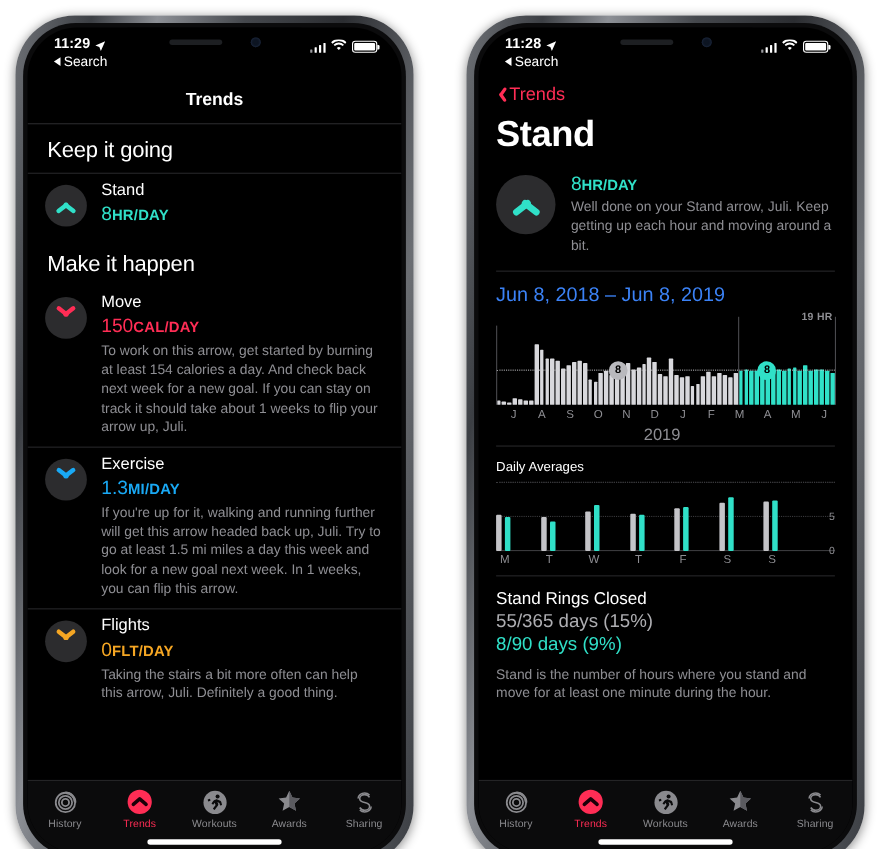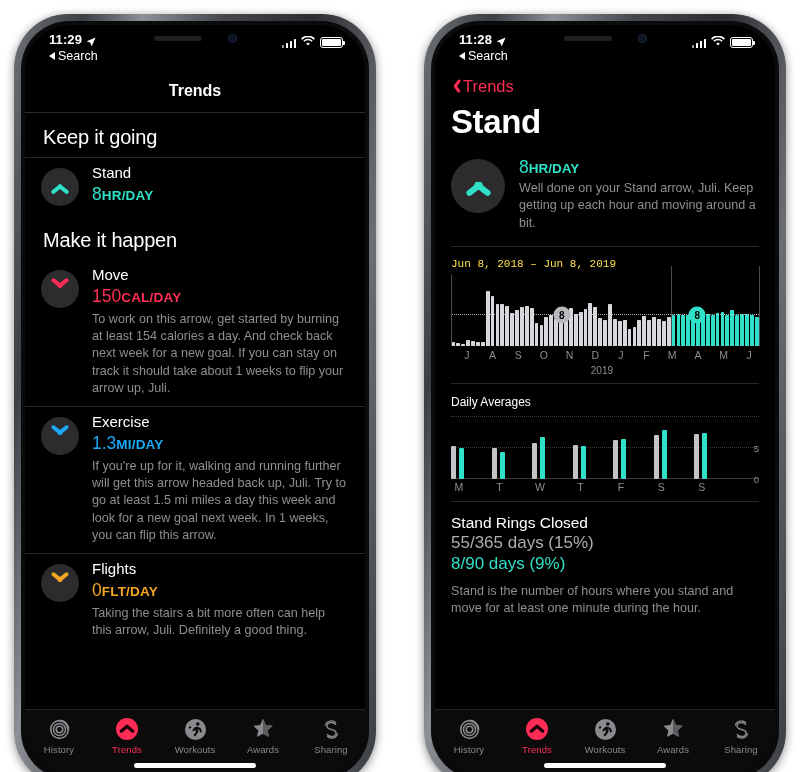--- a/index.html
+++ b/index.html
@@ -179,21 +179,21 @@
   }
   .summary .arrow-badge { width: 54px; height: 54px; margin-top: 2px; }
   .summary .chev { width: 29px; height: 15px; }
   .summary .chev::before, .summary .chev::after { width: 19px; height: 6px; border-radius: 3px; }
   .sum-val { color: #30e0c8; font-size: 17.5px; font-weight: 500; line-height: 21px; }
   .sum-val .unit { font-size: 13.5px; font-weight: 600; }
   .sum-desc { color: #8e8e93; font-size: 12.6px; line-height: 17.4px; margin-top: 1px; }
 
   .hr { height: .5px; background: #262628; margin: 0 16px; }
 
-  .range-label { color: #fde047; font-size: 11px; padding: 11px 16px 4px; font-family: Liberation Mono, monospace; }
+  .range-label { color: #3b82f6; font-size: 18px; padding: 11px 16px 4px; }
 
   .chart-wrap { padding: 0 16px; position: relative; }
   .chart-top-label {
     text-align: right; color: #8e8e93; font-size: 9.5px; font-weight: 600;
     letter-spacing: .3px; padding-right: 2px; margin-bottom: 2px;
   }
   .main-chart {
     position: relative; height: 72px;
   }
   .bars-row {
@@ -222,21 +222,21 @@
   }
   .axis-months span {
     position: absolute; transform: translateX(-50%);
     color: #8e8e93; font-size: 10.5px;
   }
   .axis-year {
     position: relative; height: 14px;
   }
   .axis-year span {
     position: absolute; transform: translateX(-50%);
-    color: #8e8e93; font-size: 10px;
+    color: #8e8e93; font-size: 15px;
   }
 
   .sub-head { color: #fff; font-size: 12px; padding: 12px 16px 6px; }
 
   .avg-chart { position: relative; padding: 0 16px; }
   .avg-top { color: #8e8e93; font-size: 9.5px; font-weight: 600; text-align: right; letter-spacing:.3px; }
   .avg-plot { position: relative; height: 62px; margin-top: 2px; }
   .avg-grid { position: absolute; left: 0; right: 0; border-top: .7px dotted #3a3a3d; }
   .avg-grid.solid { border-top: .7px solid #3a3a3d; }
   .avg-ylabel { position: absolute; right: 0; color: #8e8e93; font-size: 9.5px; transform: translateY(-50%); }
@@ -470,20 +470,21 @@
             <div class="sum-val"><span>8</span><span class="unit">HR/DAY</span></div>
             <div class="sum-desc">Well done on your Stand arrow, Juli. Keep getting up each hour and moving around a bit.</div>
           </div>
         </div>
 
         <div class="hr"></div>
 
         <div class="range-label">Jun 8, 2018 – Jun 8, 2019</div>
 
         <div class="chart-wrap">
+          <div class="chart-top-label">19 HR</div>
           <div class="main-chart" id="main-chart">
               <div class="bars-row">
                 <div class="bar" style="height: 4.73684%; background: rgb(216, 216, 220);"></div>
                 <div class="bar" style="height: 3.15789%; background: rgb(216, 216, 220);"></div>
                 <div class="bar" style="height: 2.63158%; background: rgb(216, 216, 220);"></div>
                 <div class="bar" style="height: 8.42105%; background: rgb(216, 216, 220);"></div>
                 <div class="bar" style="height: 6.31579%; background: rgb(216, 216, 220);"></div>
                 <div class="bar" style="height: 5.78947%; background: rgb(216, 216, 220);"></div>
                 <div class="bar" style="height: 5.26316%; background: rgb(216, 216, 220);"></div>
                 <div class="bar" style="height: 76.3158%; background: rgb(216, 216, 220);"></div>

